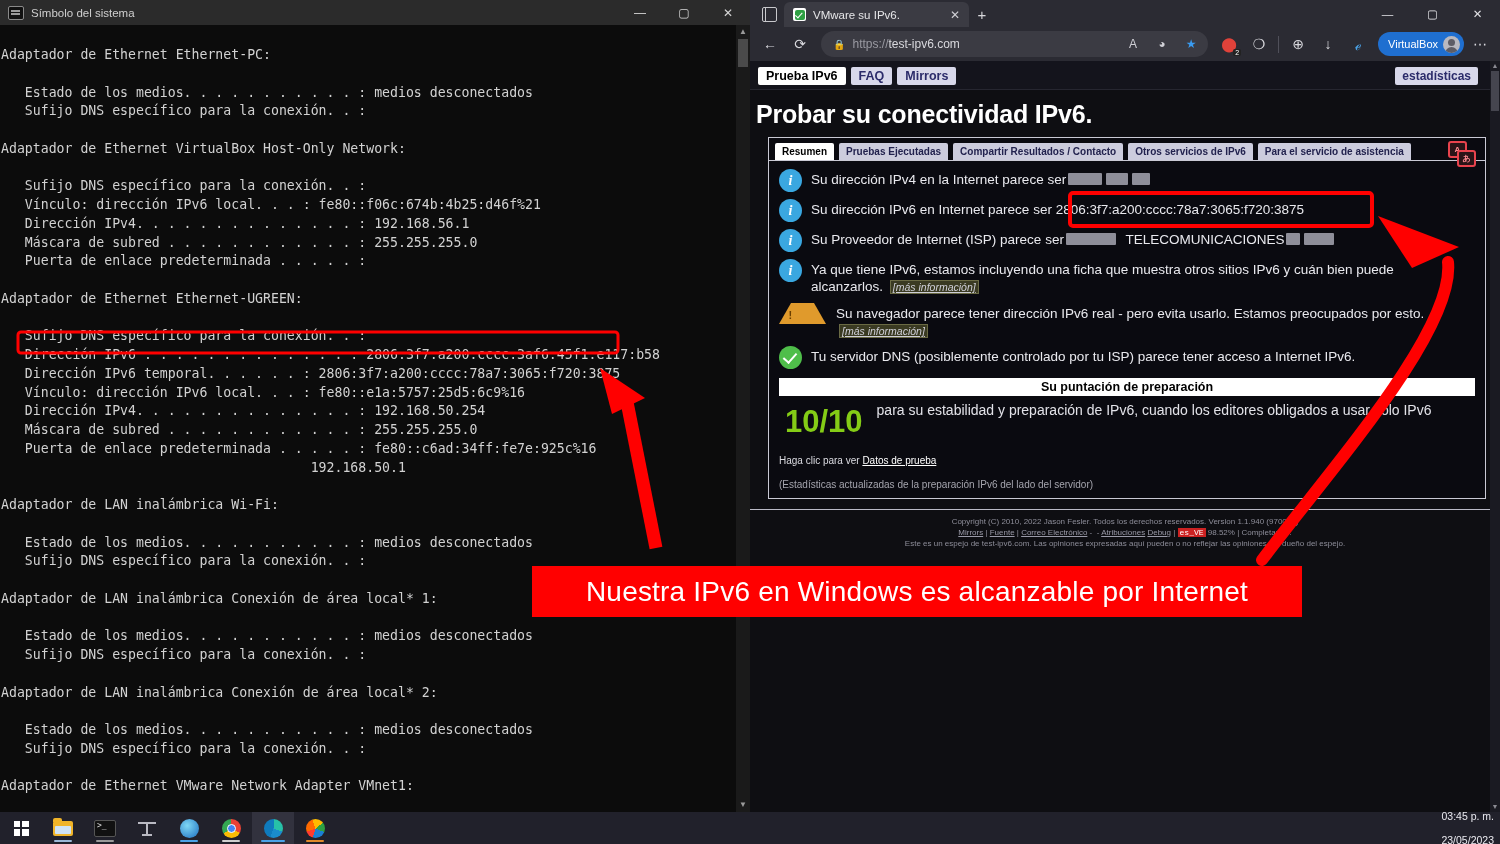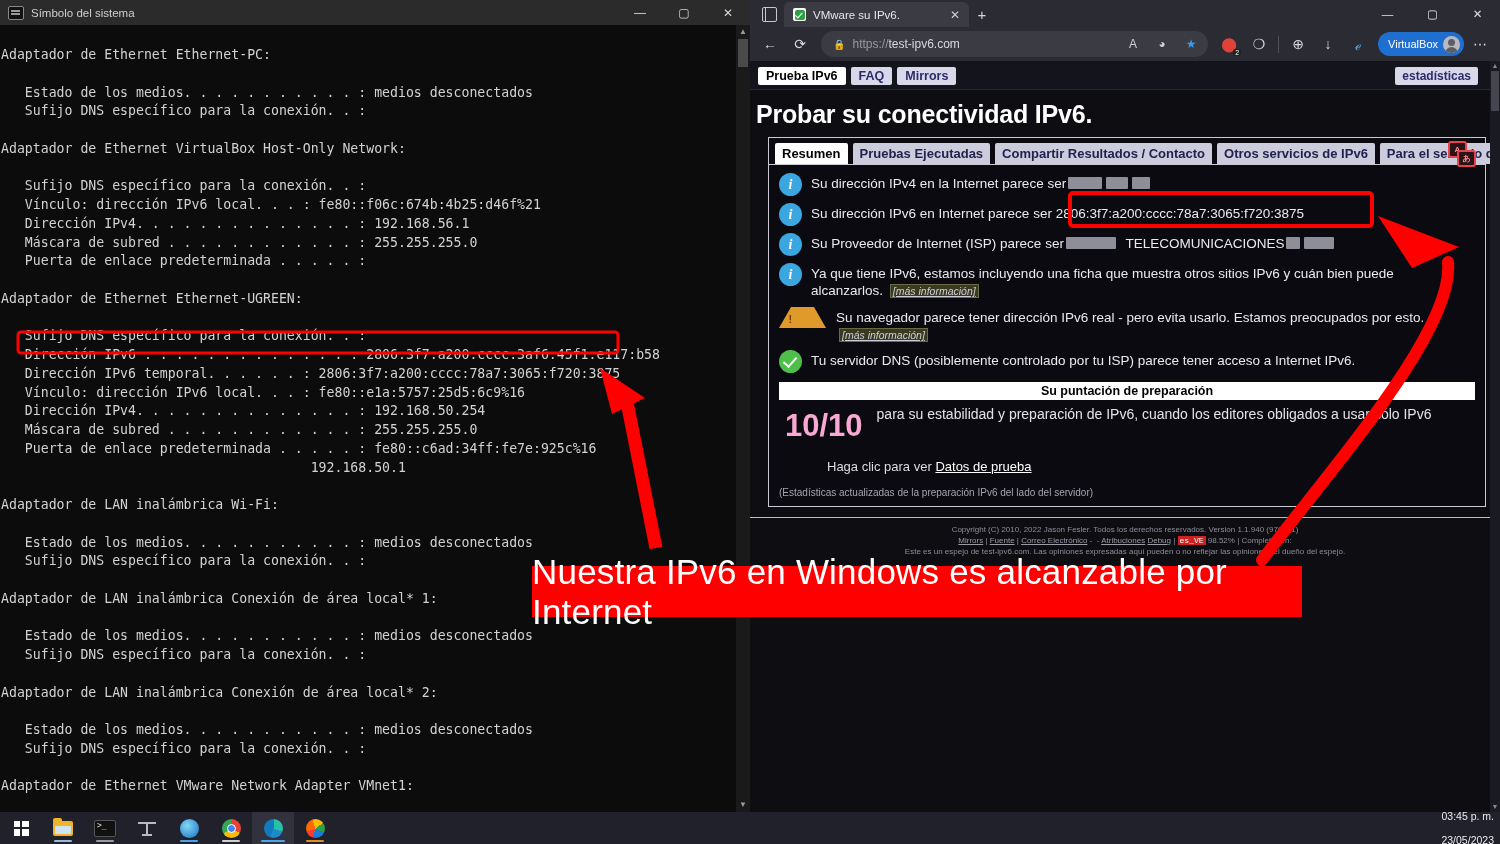--- a/index.html
+++ b/index.html
@@ -135,21 +135,21 @@
     color:#ff8b92;font-size:8px;font-weight:bold;display:flex;align-items:center;justify-content:center;
   }
   #translate-ic .b1{left:0;top:0;width:15px;height:13px;}
   #translate-ic .b2{left:9px;top:9px;width:15px;height:13px;}
 
   #result-card{
     margin:0 14px 0 18px;border:1px solid #c9c9d4;background:#0a0a10;
   }
   #card-tabs{display:flex;gap:5px;padding:5px 4px 0 6px;background:#0a0a10;}
   .card-tab{
-    font-size:13px;font-weight:bold;padding:3px 7px;border-radius:2px 2px 0 0;
+    font-size:10px;font-weight:bold;padding:3px 7px;border-radius:2px 2px 0 0;
     background:#ccccdd;color:#22224e;white-space:nowrap;
   }
   .card-tab.active{background:#ffffff;color:#000;}
   #card-inner{border-top:1px solid #c9c9d4;padding:8px 10px 6px 10px;}
 
   .res-row{display:flex;align-items:flex-start;gap:9px;margin-bottom:7px;position:relative;}
   .badge{width:23px;height:23px;flex:0 0 23px;border-radius:50%;display:flex;align-items:center;justify-content:center;
     font-size:14px;font-weight:bold;color:#fff;}
   .badge.info{background:#3aa7e0;font-family:"Liberation Serif",serif;font-style:italic;}
   .badge.ok{background:#4fbe4a;position:relative;}
@@ -161,39 +161,39 @@
   .moreinfo{
     font-size:10.5px;font-style:italic;color:#cfcfd8;background:#3a3a22;
     border:1px solid #6a6a44;padding:0 2px;text-decoration:underline;margin-left:3px;white-space:nowrap;
   }
 
   #score-bar{
     background:#ffffff;color:#000;text-align:center;font-size:12.5px;font-weight:bold;
     margin:9px 0 4px 0;padding:2px 8px;
   }
   #score-wrap{display:flex;align-items:flex-start;gap:14px;}
-  #score-num{color:#f9a8d4;font-size:31px;font-weight:bold;line-height:1;padding-left:6px;margin-top:6px;}
+  #score-num{color:#84cc16;font-size:31px;font-weight:bold;line-height:1;padding-left:6px;margin-top:6px;}
   #score-desc{color:#e2e2e8;font-size:14px;line-height:16px;padding-top:2px;}
-  #click-line{color:#dcdce2;font-size:13px;margin-top:18px;margin-left:48px;}
+  #click-line{color:#dcdce2;font-size:10px;margin-top:18px;}
   #click-line a{color:#ffffff;text-decoration:underline;}
   #stats-note{color:#a5a5ae;font-size:10px;margin-top:13px;padding-bottom:2px;}
 
   #footer{
     margin-top:10px;border-top:1px solid #b9b9c6;padding-top:6px;text-align:center;
     color:#8d8d99;font-size:8px;line-height:11px;
   }
   #footer a{color:#9a9aa8;text-decoration:underline;}
   #footer .hl{background:#cc2222;color:#fff;padding:0 2px;font-family:Liberation Mono, monospace;}
 
   
   #annot-layer{position:absolute;inset:0;pointer-events:none;}
   #banner{
     position:absolute;left:532px;top:566px;width:770px;height:51px;
     background:#ff0000;display:flex;align-items:center;justify-content:center;
-    color:#ffffff;font-size:35px;letter-spacing:.2px;
+    color:#ffffff;font-size:28px;letter-spacing:.2px;
   }
 
   
   #taskbar{
     position:absolute;left:0;bottom:0;width:1500px;height:32px;background:#21212b;
     display:flex;align-items:center;
   }
   .tb-ic{width:42px;height:32px;display:flex;align-items:center;justify-content:center;position:relative;}
   .tb-ic.active{background:#32323e;}
   .tb-ic .under{position:absolute;bottom:2px;left:12px;width:18px;height:2px;border-radius:1px;}

